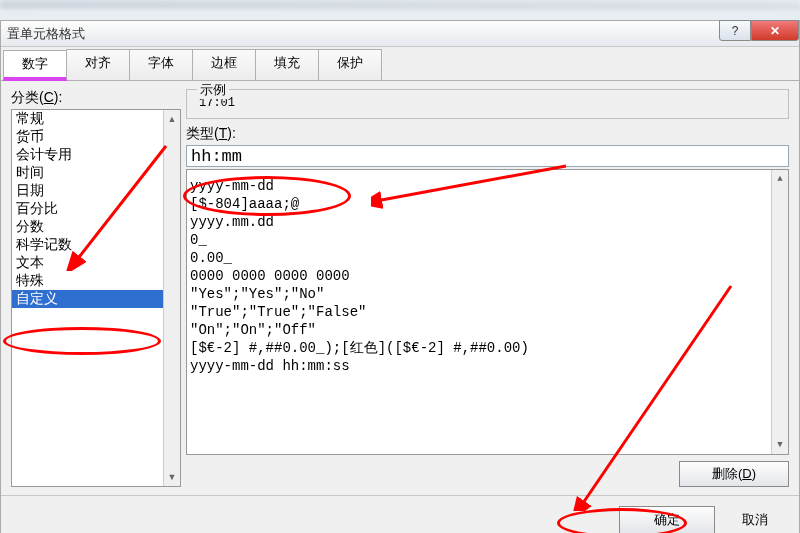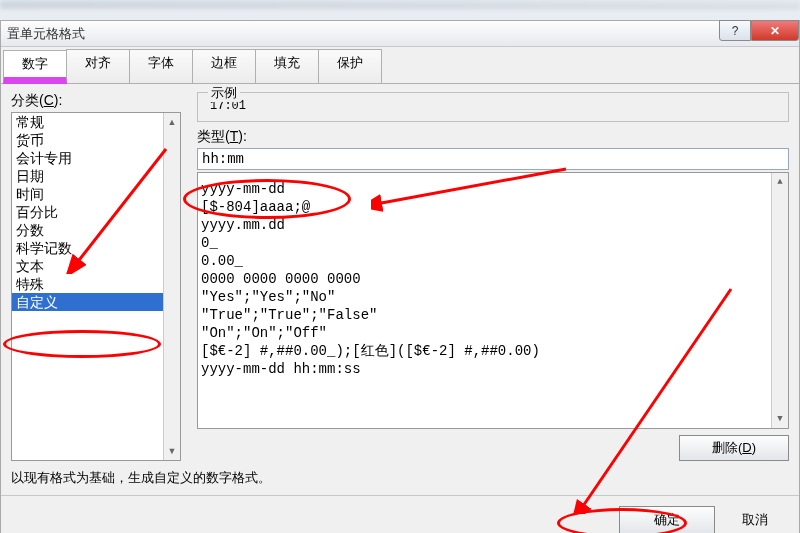--- a/index.html
+++ b/index.html
@@ -80,52 +80,53 @@
       border: 1px solid #b0b0b0;
       background: linear-gradient(#fafafa,#ececec);
       border-bottom: none;
       margin-right: -1px;
       cursor: default;
     }
     .tab.active {
       background: #fff;
       position: relative;
       top: 1px;
-      border-bottom: 7px solid #d946ef;
+      border-bottom: 4px solid #d946ef;
     }
     .content {
       flex: 1;
       background: #f0f0f0;
       padding: 8px 10px;
       display: flex;
       flex-direction: column;
       position: relative;
       min-height: 0;
     }
     .upper {
       display: flex;
-      gap: 16px;
+      gap: 5px;
       flex: 1;
       min-height: 0;
     }
     .left-col {
       width: 170px;
       display: flex;
       flex-direction: column;
     }
     .label-u { margin-bottom: 2px; }
     .label-u .u { text-decoration: underline; }
     .cat-list {
       flex: 1;
       background: #fff;
       border: 1px solid #999;
       overflow: hidden;
       position: relative;
       line-height: 18px;
       font-size: 14px;
+      font-family: Liberation Serif, serif;
     }
     .cat-list .scroll {
       position: absolute;
       right: 0; top:0; width: 17px; height: 100%;
       background: #f0f0f0;
       border-left: 1px solid #ccc;
       display: flex; flex-direction: column; justify-content: space-between; align-items:center;
       font-size:9px; color:#666;
     }
     .cat-item { padding: 0 4px; white-space: nowrap;}
@@ -138,21 +139,21 @@
       position: relative;
       background: #f0f0f0;
     }
     .example-box .groupbox-label {
       position: absolute; top: -9px; left: 10px; background: #f0f0f0; padding: 0 3px; font-size:13px;
     }
     .example-val { font-family: "Consolas","Courier New",monospace; font-size:12px; padding-left:4px;}
     .type-input {
       width: 100%;
       font-family: "Consolas","Courier New",monospace;
-      font-size: 14px;
+      font-size: 17px;
       padding: 2px 4px;
       border: 1px solid #9aa7b8;
       background: #fff;
       height: 22px;
     }
     .format-list {
       flex:1;
       background:#fff;
       border:1px solid #999;
       margin-top:2px;
@@ -223,22 +224,22 @@
     <div class="upper">
       <div class="left-col">
         <div class="label-u">
           <span>分类(</span><span class="u">C</span><span>):</span>
         </div>
         <div class="cat-list">
           <div id="cat-items">
               <div class="cat-item">常规</div>
               <div class="cat-item">货币</div>
               <div class="cat-item">会计专用</div>
+              <div class="cat-item">时间</div>
               <div class="cat-item">日期</div>
-              <div class="cat-item">时间</div>
               <div class="cat-item">百分比</div>
               <div class="cat-item">分数</div>
               <div class="cat-item">科学记数</div>
               <div class="cat-item">文本</div>
               <div class="cat-item">特殊</div>
               <div class="cat-item selected">自定义</div>
             </div>
           <div class="scroll">
             <span>▲</span>
             <span>▼</span>
@@ -278,21 +279,20 @@
         </div>
 
         <div class="delete-row">
           <button class="btn">
             <span>删除(</span><span style="text-decoration:underline">D</span><span>)</span>
           </button>
         </div>
       </div>
     </div>
 
-    <div class="desc-text">以现有格式为基础，生成自定义的数字格式。</div>
 
     <div class="ann ellipse" style="left:2px; top:246px; width:158px; height:28px;"></div>
     <div class="ann ellipse" style="left:182px; top:95px; width:168px; height:40px;"></div>
 
     <svg class="arrow" style="left:60px; top:60px; width:120px; height:130px;" viewBox="0 0 120 130">
       <defs>
           <marker id="ah1" markerWidth="10" markerHeight="10" refX="2" refY="3" orient="auto">
             <path d="M0,0 L0,6 L8,3 z" fill="#ff0000"></path>
           </marker>
         </defs>

